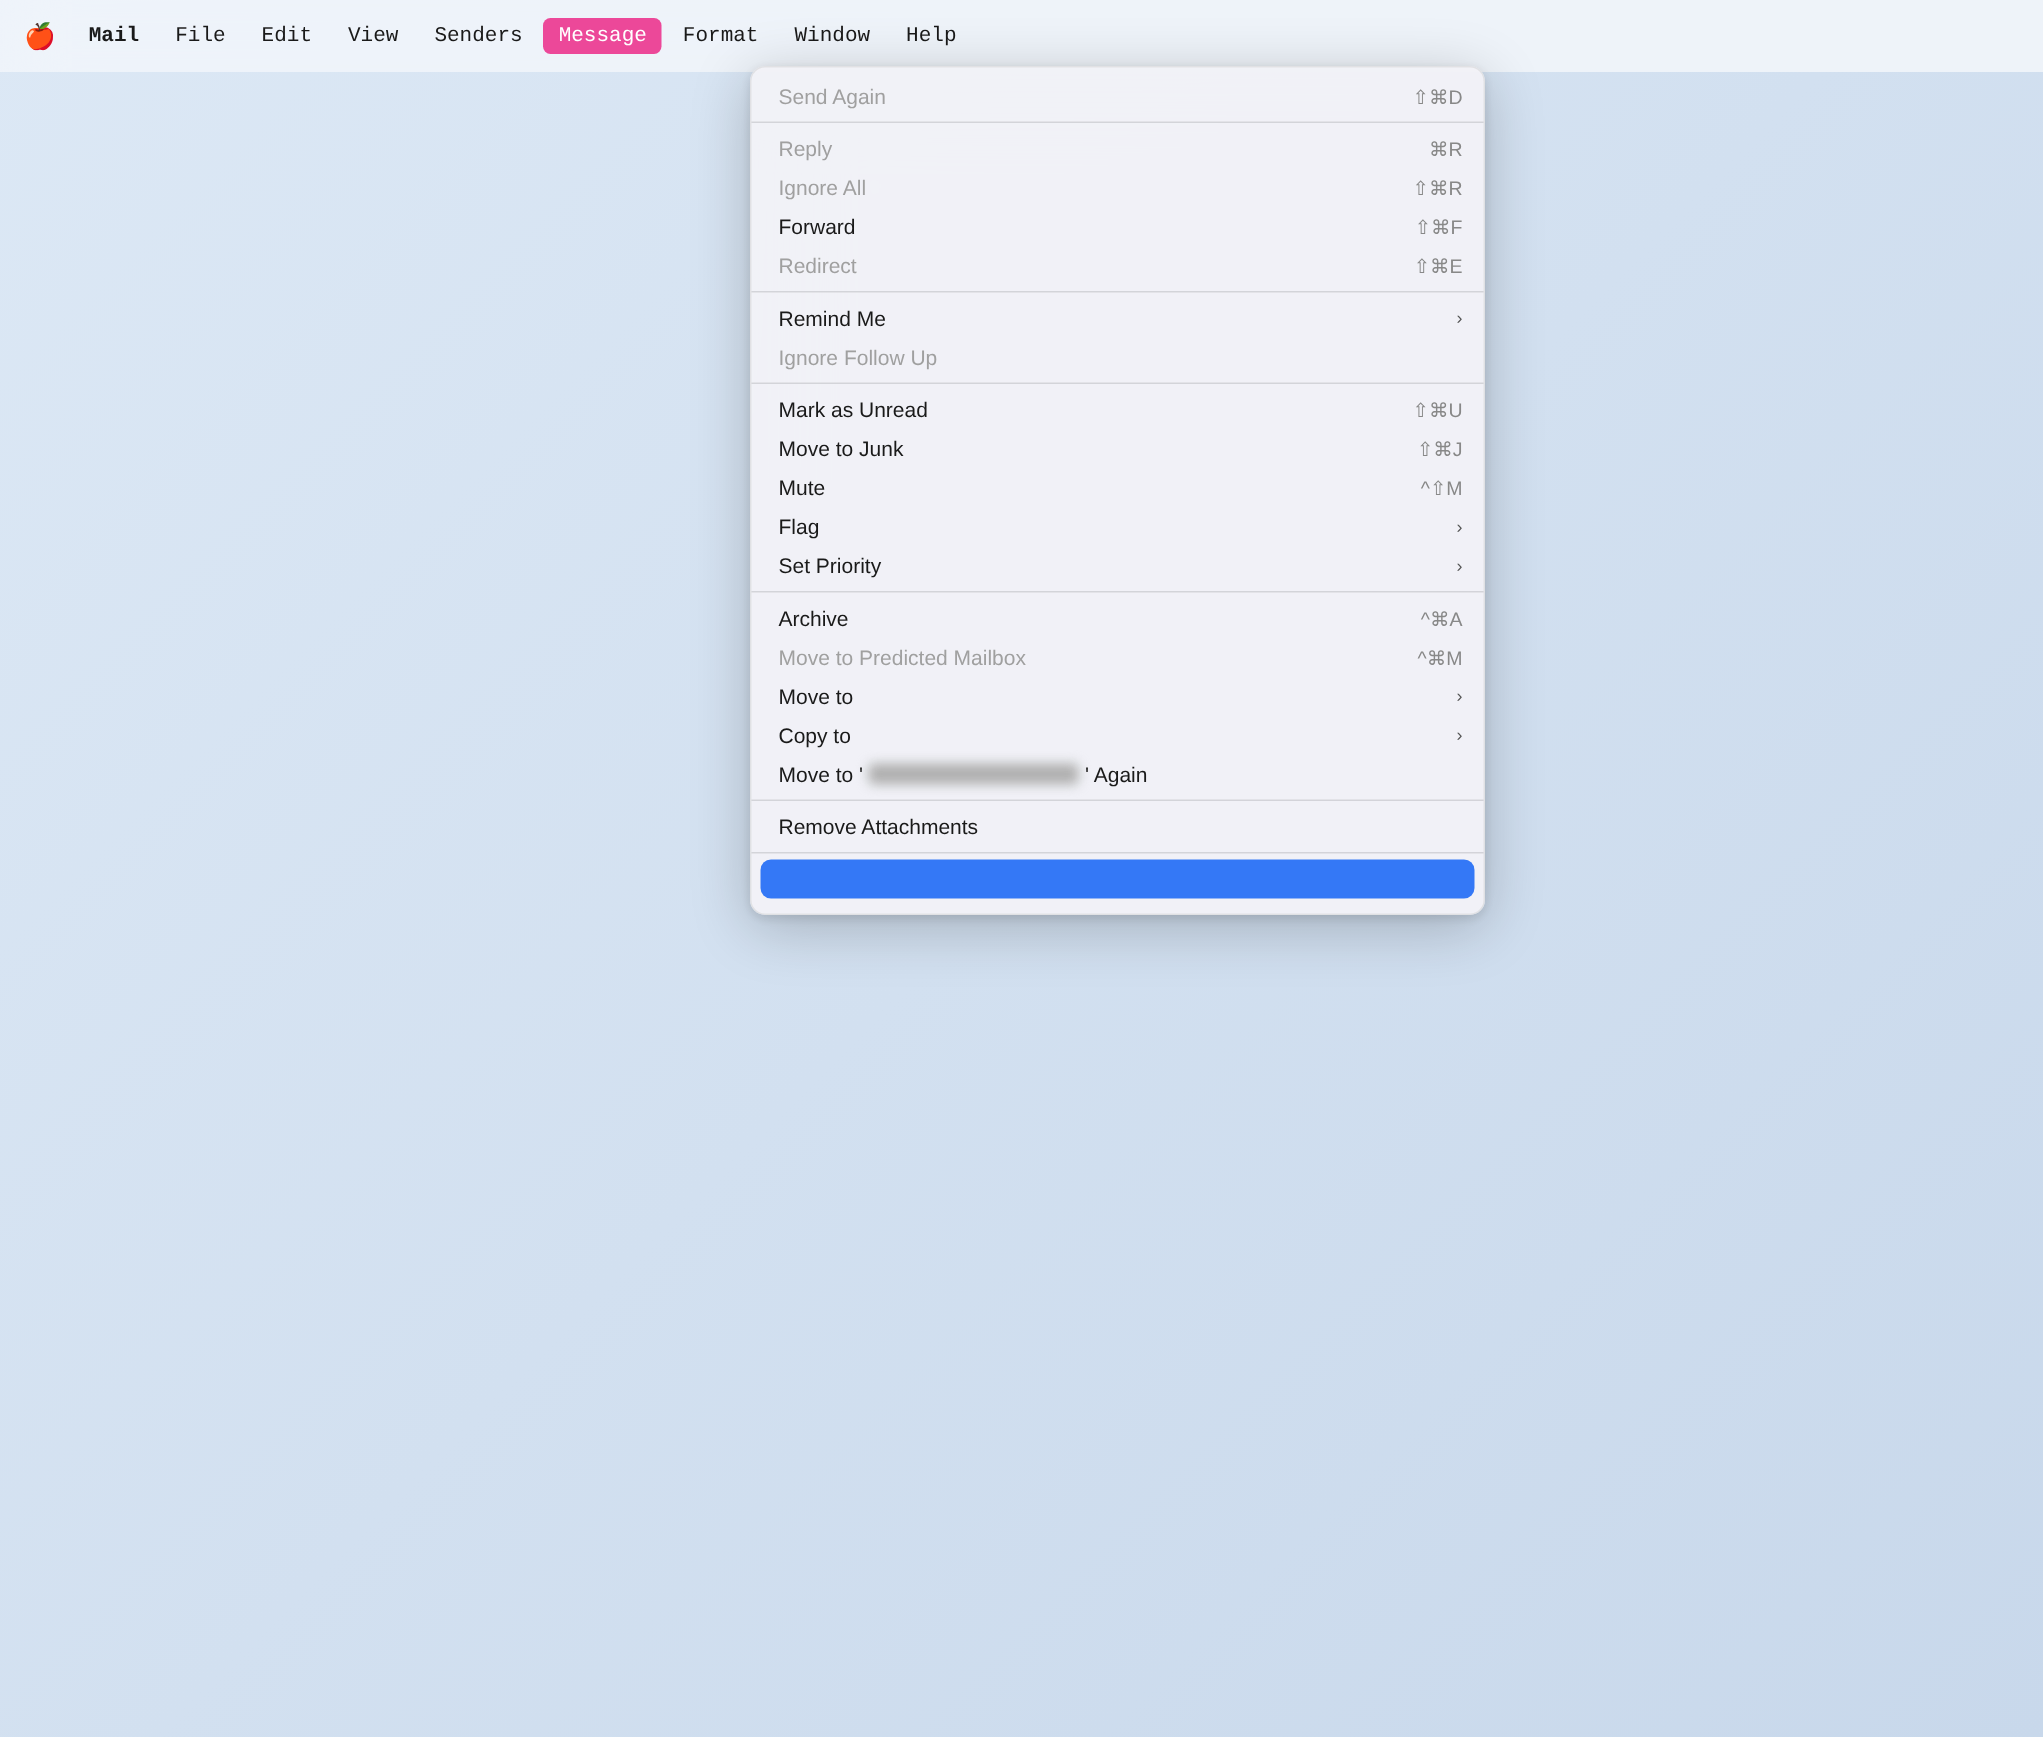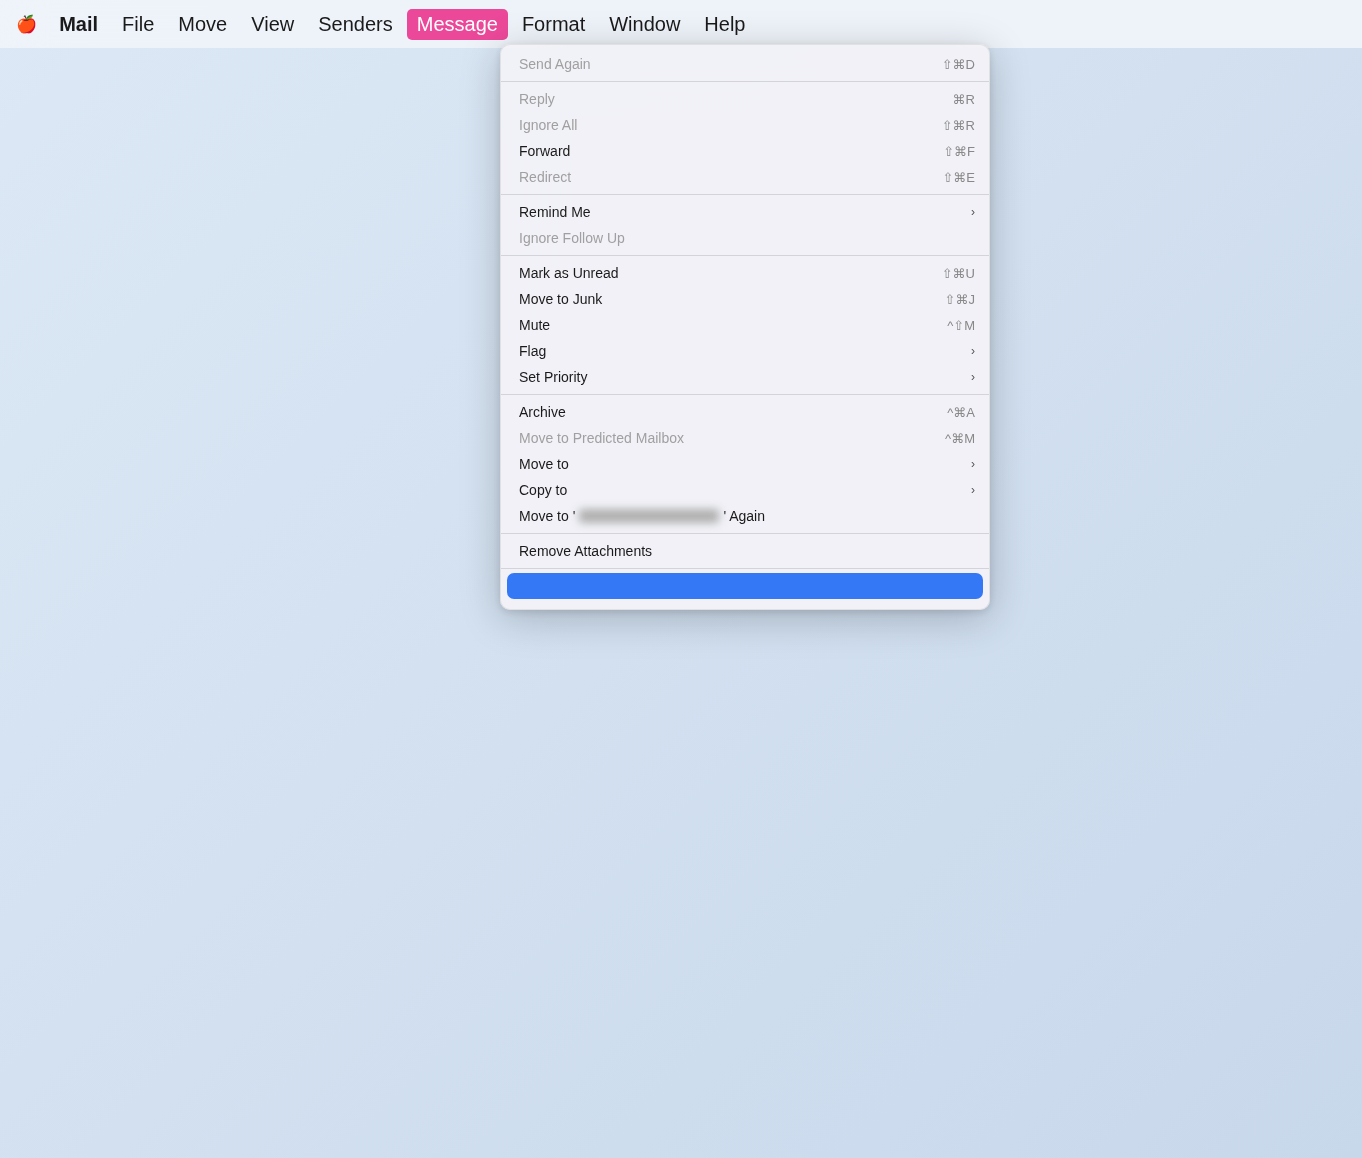--- a/index.html
+++ b/index.html
@@ -24,26 +24,27 @@
       backdrop-filter: blur(20px);
       display: flex;
       align-items: center;
       padding: 0 16px;
       gap: 4px;
       z-index: 100;
     }
 
     .menu-bar-item {
       padding: 4px 10px;
-      font-size: 20px;
+      font-size: 14px;
       font-weight: 400;
       color: #1a1a1a;
       border-radius: 5px;
       cursor: default;
       white-space: nowrap;
+      font-family: Liberation Mono, monospace;
     }
 
     .menu-bar-item.active {
       background: #ec4899;
       color: white;
     }
 
     .menu-bar-item.bold {
       font-weight: 600;
     }
@@ -131,21 +132,21 @@
       font-size: 14.5px;
     }
   </style>
 </head>
 <body>
 
 <div class="menu-bar">
   <span class="apple-logo">🍎</span>
   <span class="menu-bar-item bold">Mail</span>
   <span class="menu-bar-item">File</span>
-  <span class="menu-bar-item">Move</span>
+  <span class="menu-bar-item">Edit</span>
   <span class="menu-bar-item">View</span>
   <span class="menu-bar-item">Senders</span>
   <span class="menu-bar-item active">Message</span>
   <span class="menu-bar-item">Format</span>
   <span class="menu-bar-item">Window</span>
   <span class="menu-bar-item">Help</span>
 </div>
 
 <div class="dropdown-menu">
 

